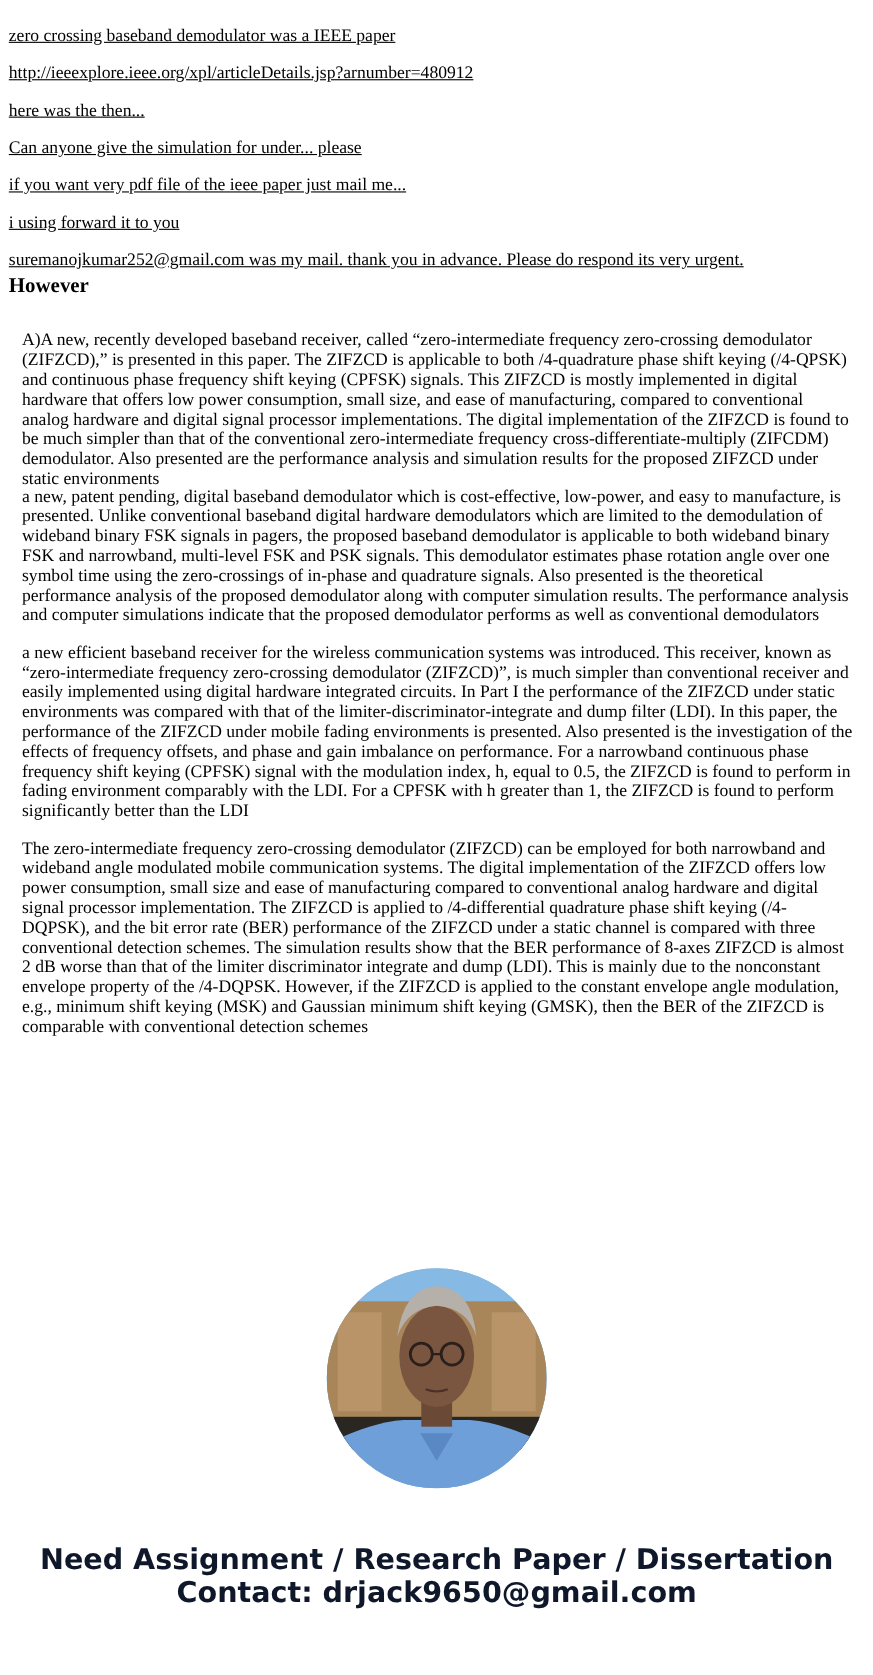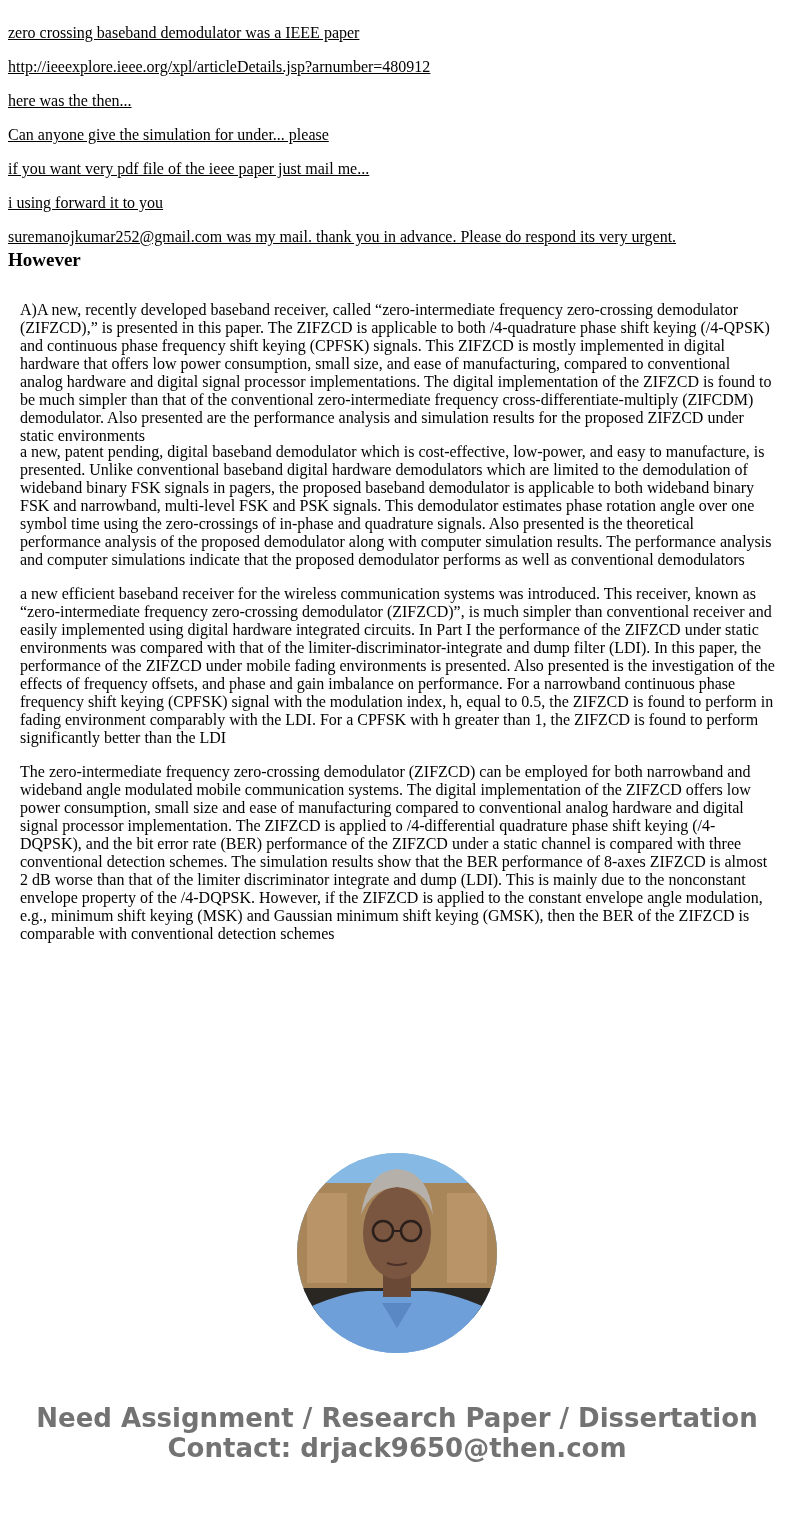--- a/index.html
+++ b/index.html
@@ -24,21 +24,21 @@
       border-radius: 50%; overflow: hidden;
       background: #7fb2dc;
     }
     .cta {
       position: absolute; left: 0; right: 0; top: 1403px;
       text-align: center;
       font-family: "DejaVu Sans", sans-serif;
       font-weight: bold;
       font-size: 26px;
       line-height: 30px;
-      color: #737373;
+      color: #0f172a;
     }
   </style>
 </head>
 <body>
 
 <div>
   <p class="q-line" style="top:8px">zero crossing baseband demodulator was a IEEE paper</p>
   <p class="q-line" style="top:42px">http://ieeexplore.ieee.org/xpl/articleDetails.jsp?arnumber=480912</p>
   <p class="q-line" style="top:76px">here was the then...</p>
   <p class="q-line" style="top:110px">Can anyone give the simulation for under... please</p>
@@ -70,14 +70,14 @@
     <path d="M64 62 Q70 18 100 16 Q132 18 136 62 Q128 36 100 34 Q74 36 64 62 Z" fill="#b5b0aa"></path>
     <circle cx="86" cy="78" r="10" fill="none" stroke="#2a1f1a" stroke-width="2.5"></circle>
     <circle cx="114" cy="78" r="10" fill="none" stroke="#2a1f1a" stroke-width="2.5"></circle>
     <line x1="96" y1="78" x2="104" y2="78" stroke="#2a1f1a" stroke-width="2"></line>
     <path d="M90 110 Q100 114 110 110" stroke="#4a3026" stroke-width="2" fill="none"></path>
   </svg>
 </div>
 
 <div class="cta">
   <div>Need Assignment / Research Paper / Dissertation</div>
-  <div>Contact: drjack9650@then.com</div>
+  <div>Contact: drjack9650@gmail.com</div>
 </div>
 
 </body></html>

